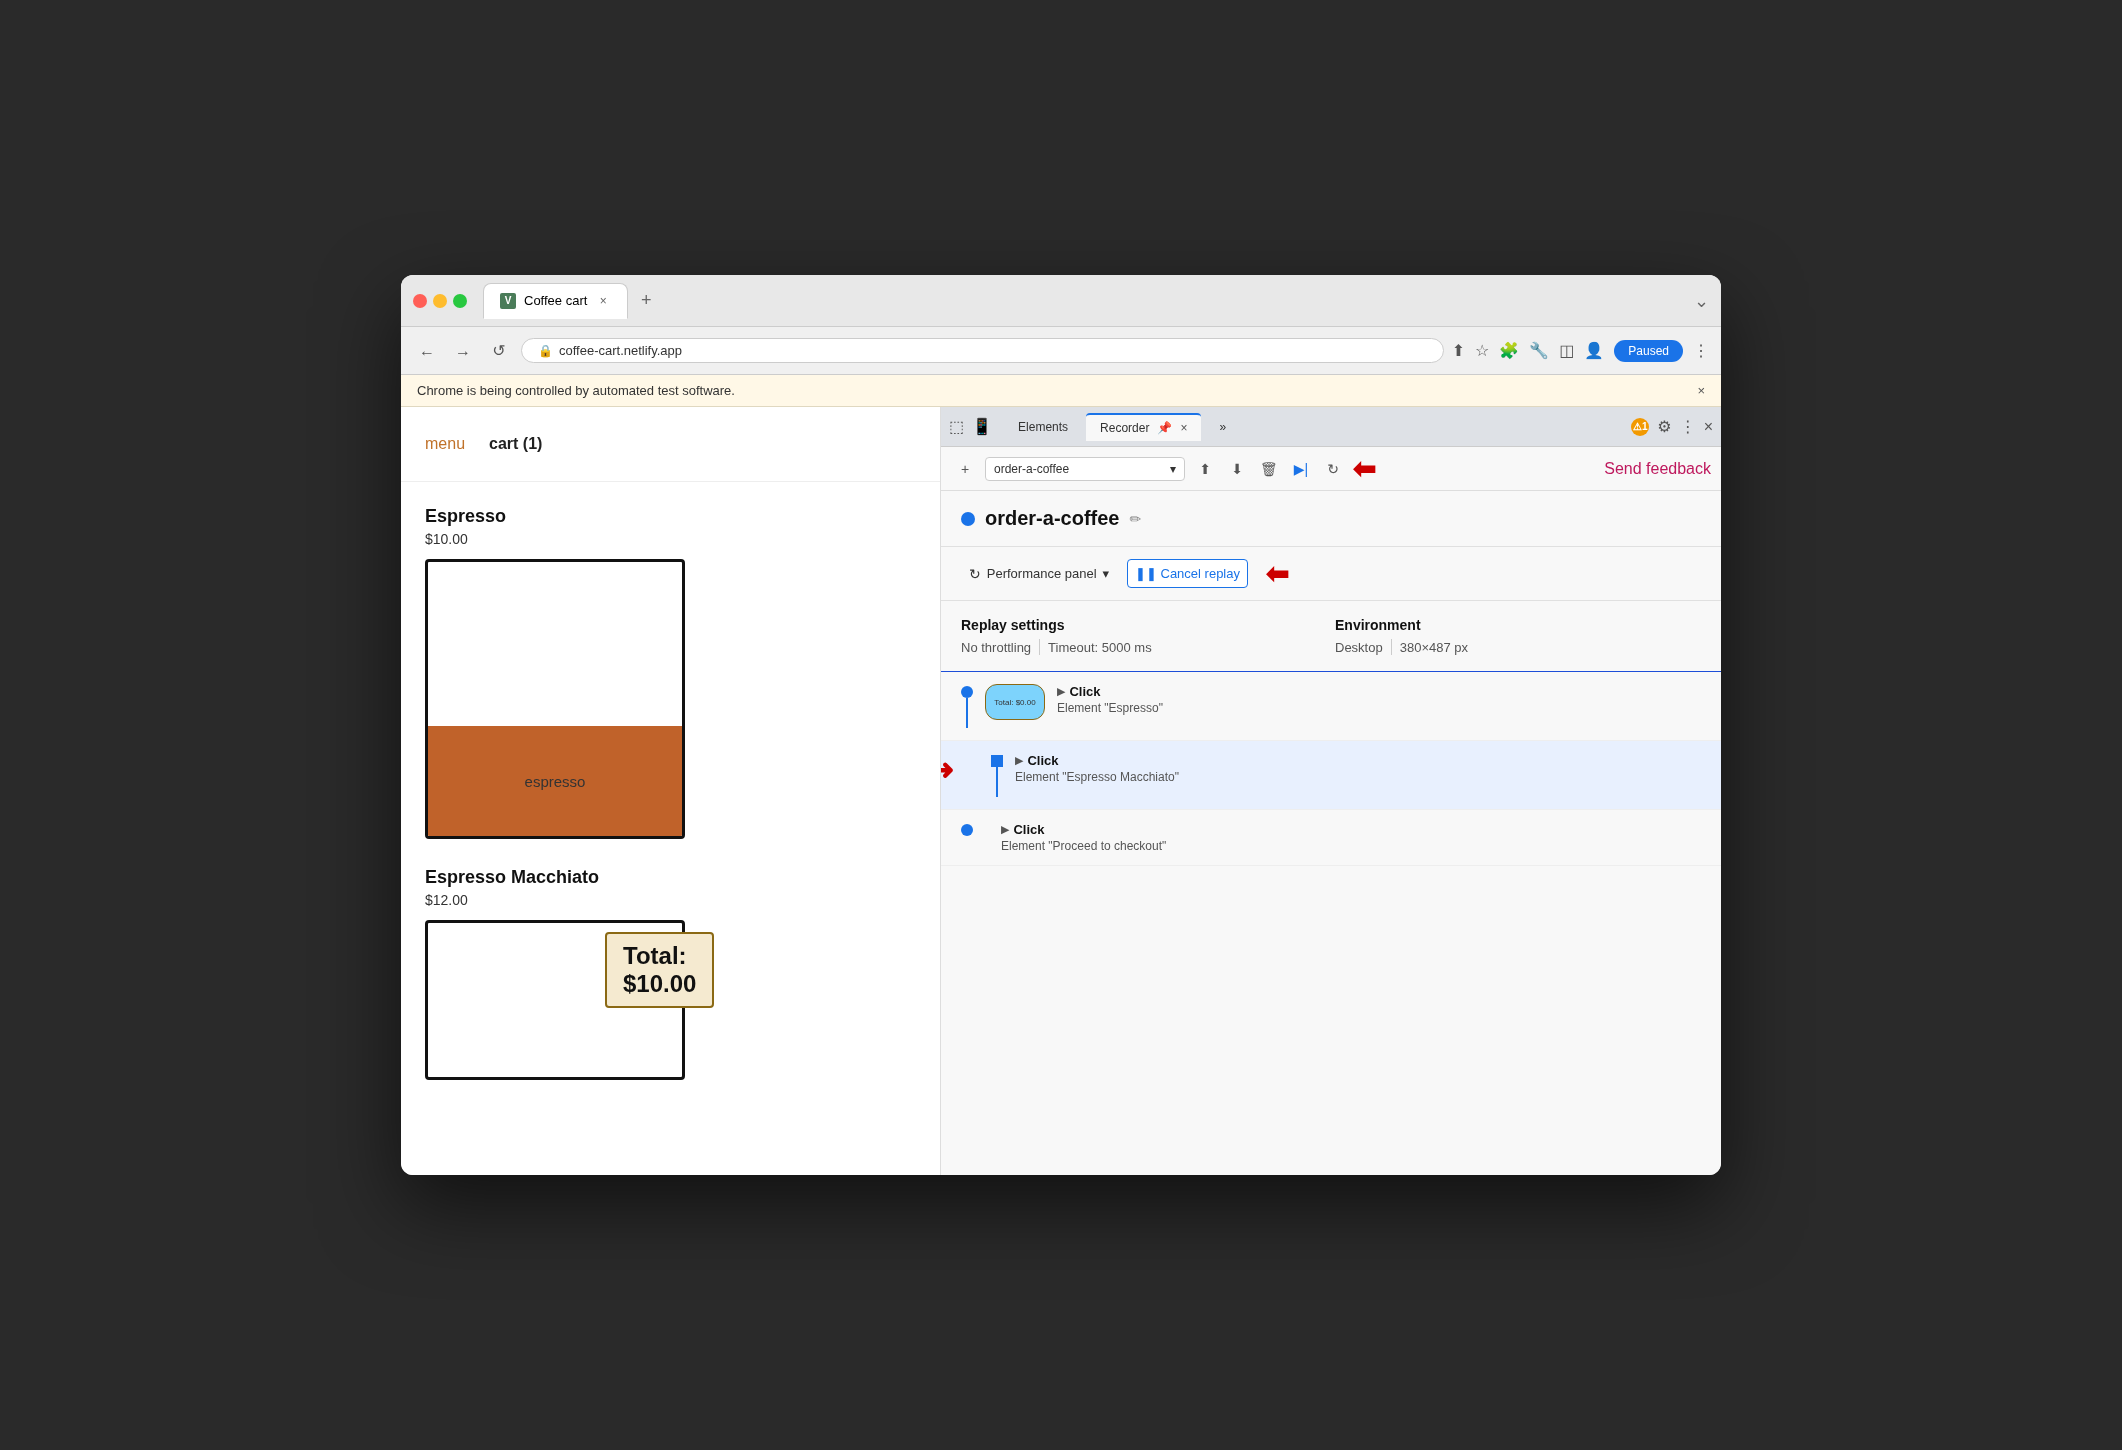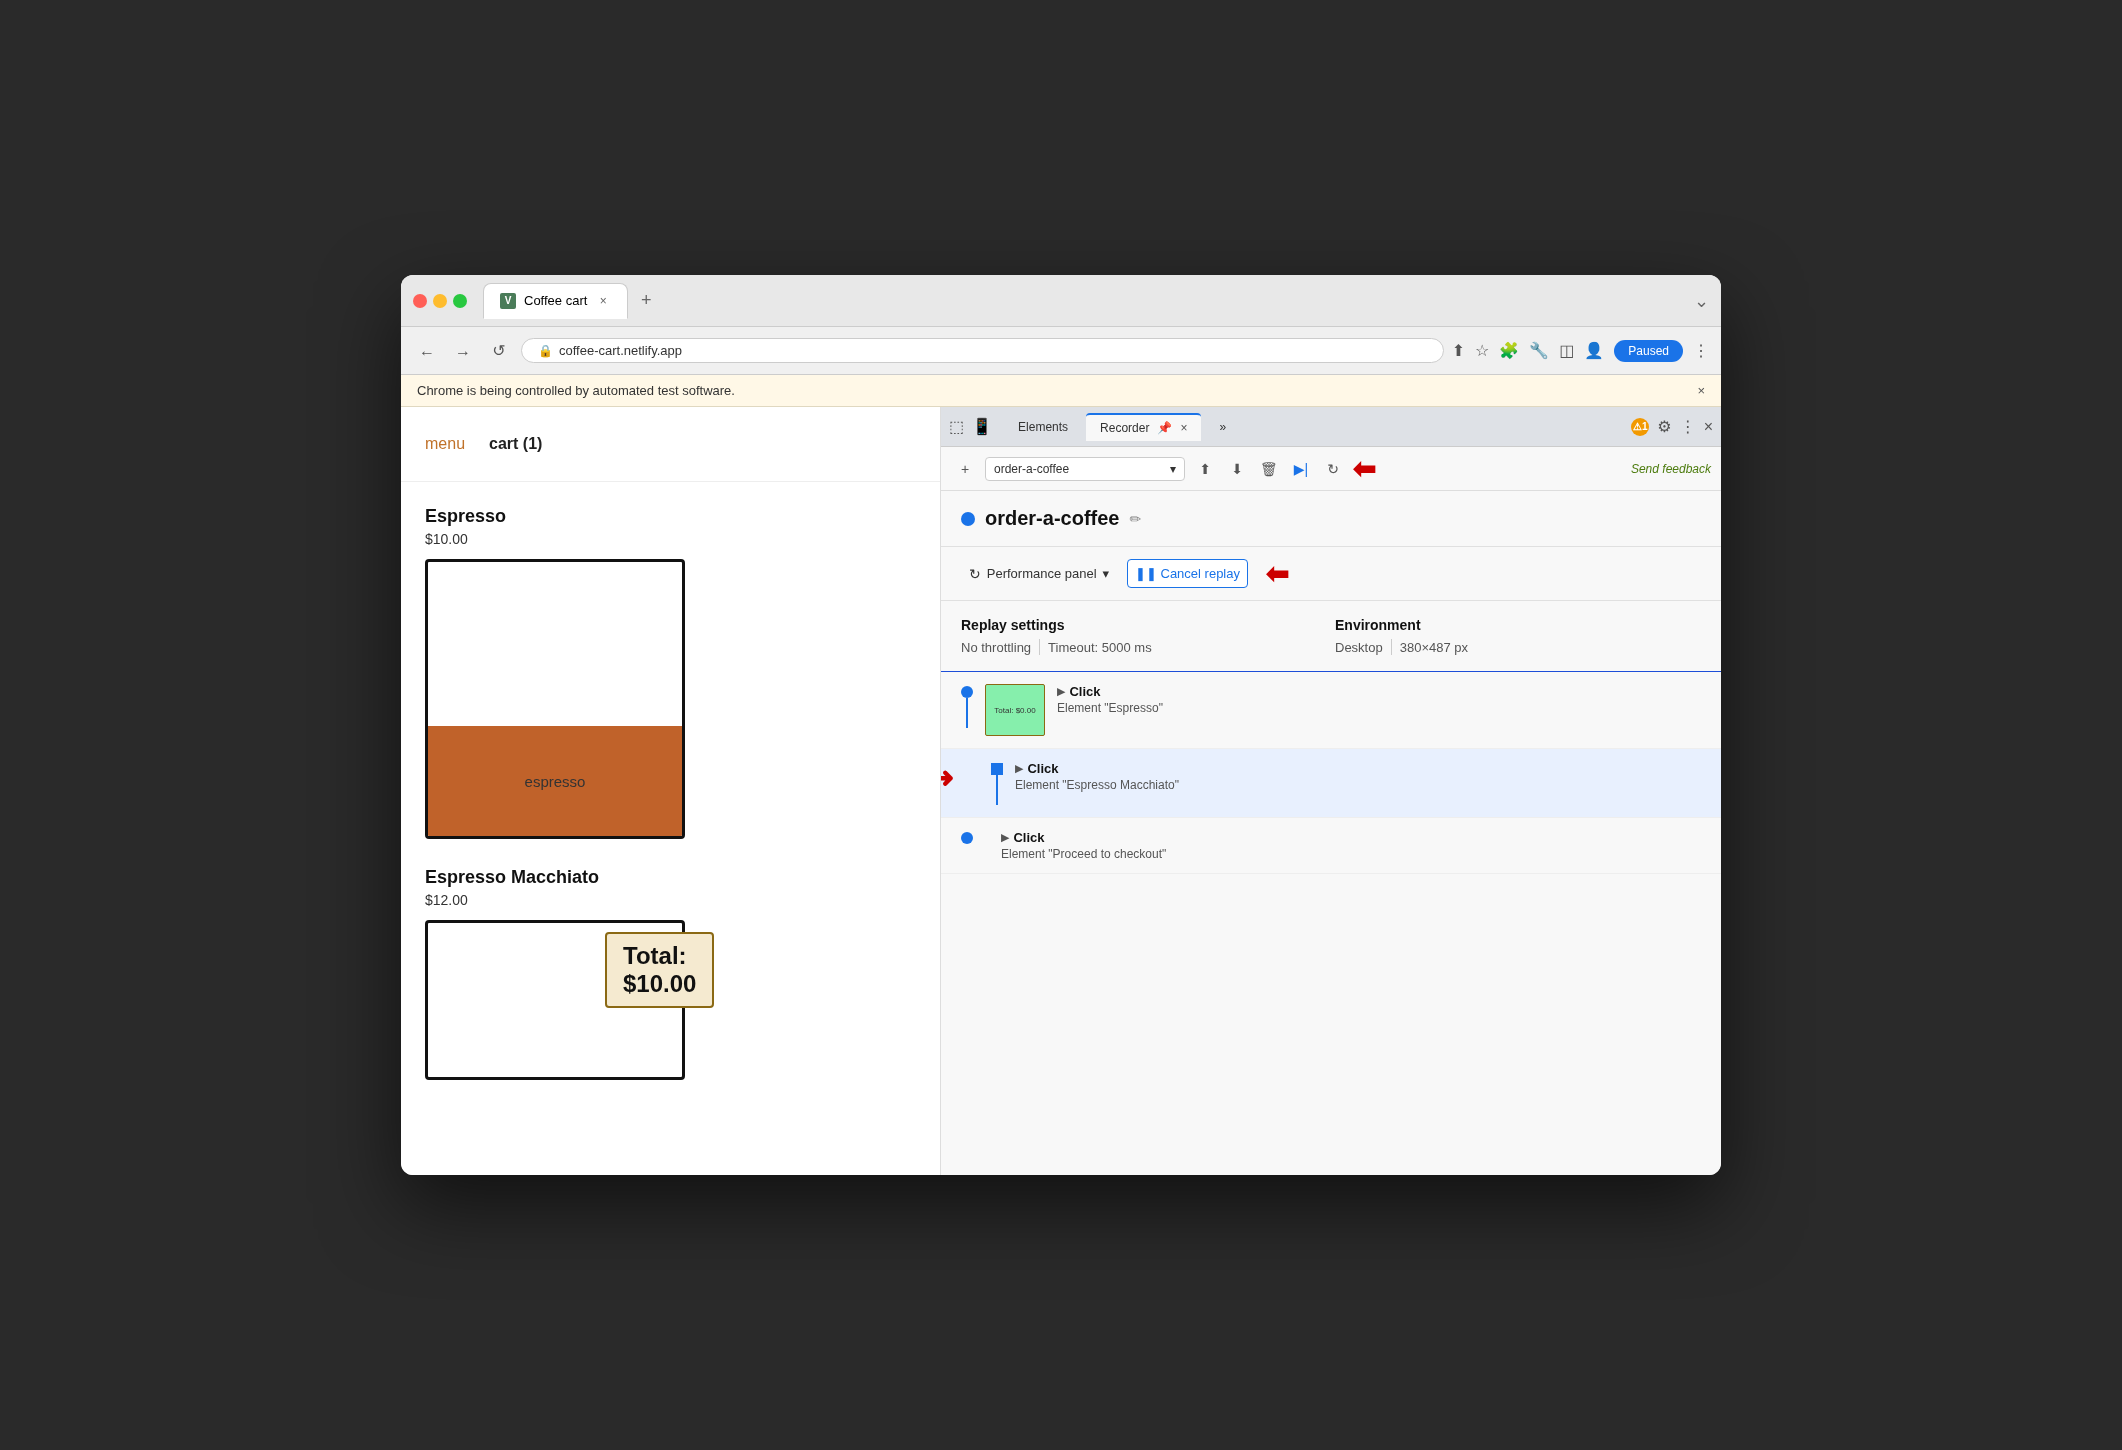--- a/index.html
+++ b/index.html
@@ -387,24 +387,23 @@
     }
 
     .rec-action-btns {
       display: flex;
       align-items: center;
       gap: 4px;
     }
 
     .send-feedback-link {
       margin-left: auto;
-      font-size: 12px;
-      color: #4d7c0f;
-      cursor: pointer;
-      font-style: italic;
+      font-size: 16px;
+      color: #be185d;
+      cursor: pointer;
     }
 
     
     .recording-header {
       padding: 16px 20px;
       display: flex;
       align-items: center;
       gap: 10px;
       border-bottom: 1px solid #e0e0e0;
     }
@@ -552,24 +551,24 @@
     }
 
     .step-element {
       font-size: 12px;
       color: #555;
       margin-top: 2px;
     }
 
     .step-thumbnail {
       width: 60px;
-      height: 52px;
-      background: #86efac;
+      height: 36px;
+      background: #7dd3fc;
       border: 1px solid #8b6914;
-      border-radius: 2px;
+      border-radius: 12px;
       display: flex;
       align-items: center;
       justify-content: center;
       font-size: 8px;
       color: #333;
     }
 
     .notification-badge {
       background: #f29900;
       color: white;

